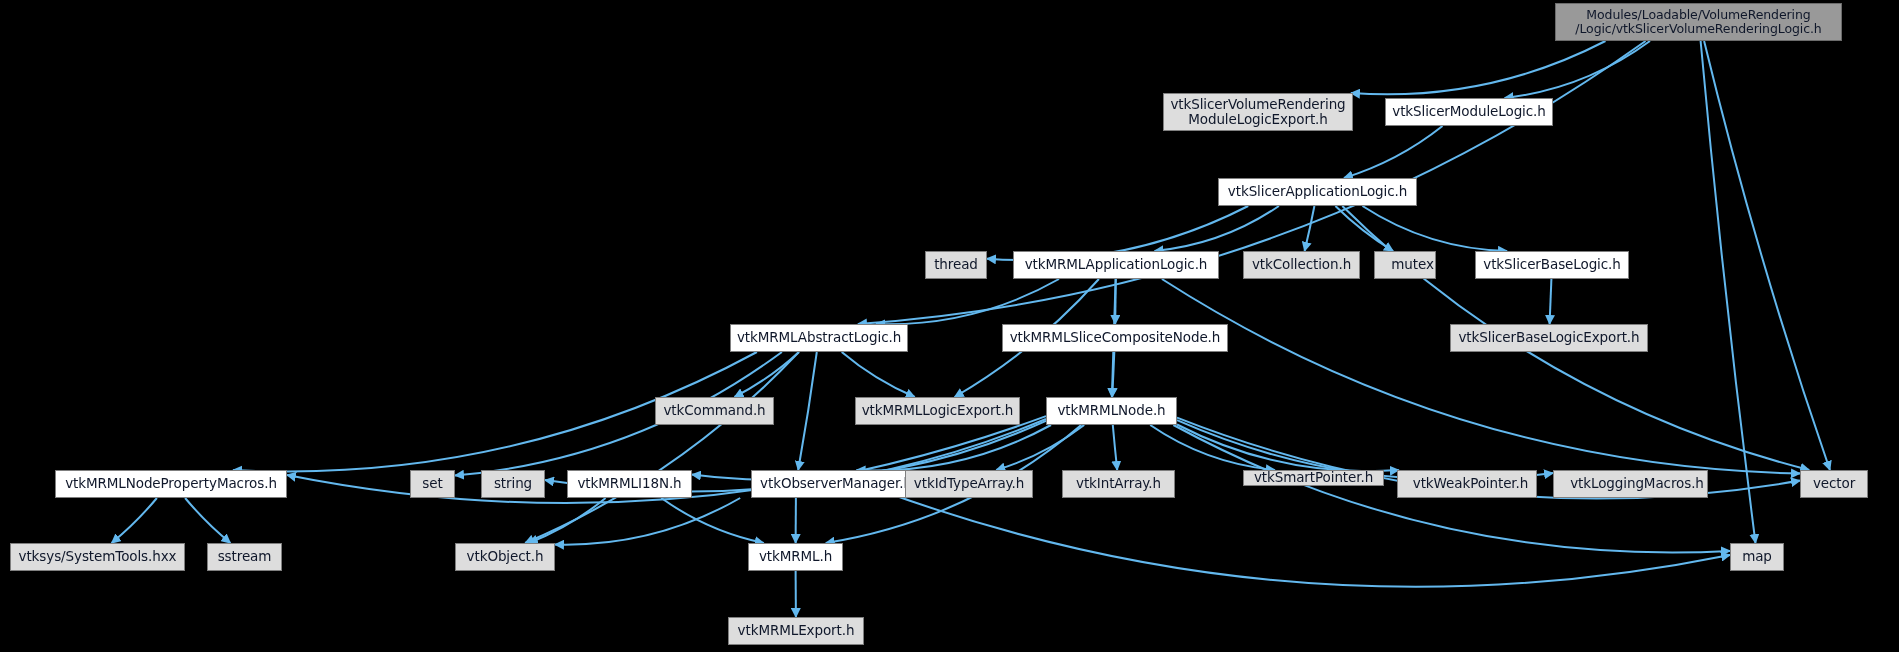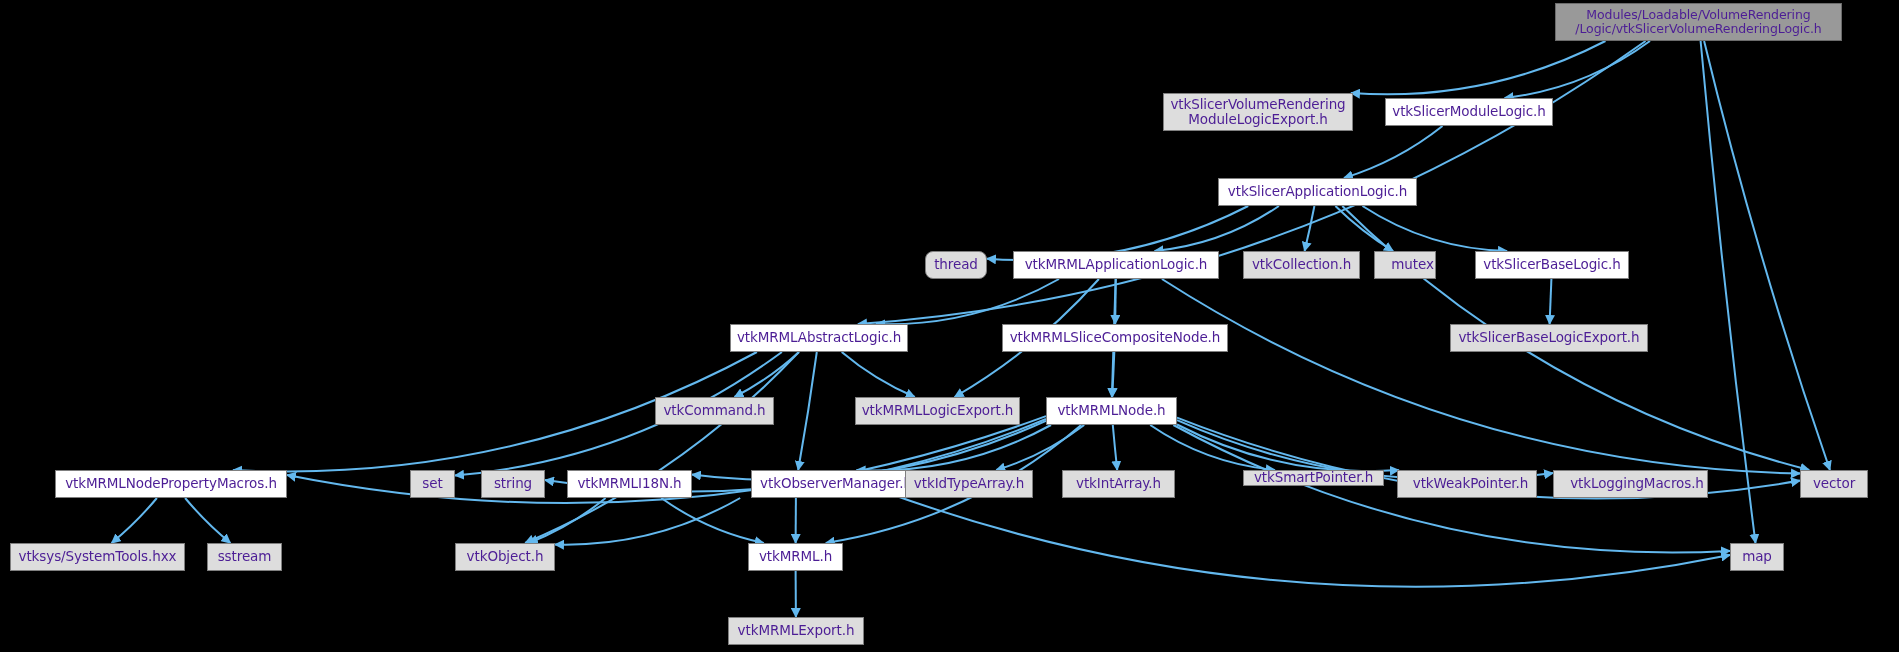--- a/index.html
+++ b/index.html
@@ -23,21 +23,21 @@
   }
   .node {
     position: absolute;
     box-sizing: border-box;
     border: 1px solid #7f7f7f;
     display: flex;
     align-items: center;
     justify-content: center;
     text-align: center;
     line-height: 1.12;
-    color: #4c1d95;
+    color: #0f172a;
     font-size: 13.5px;
     letter-spacing: -0.1px;
     white-space: pre-line;
     padding: 0 5px;
   }
   .node.grey  { background: #dddddd; }
   .node.white { background: #ffffff; }
   .node.root  { background: #999999; border-color: #6b6b6b; }
 </style>
 </head>
@@ -98,21 +98,21 @@
         <path d="M 795.6,571.0 Q 795.7,594.0 795.9,617.0" fill="none" stroke="#63b8ee" stroke-width="2" marker-end="url(#arrow)"></path>
       </g>
   </svg>
   <div id="node-layer">
       <div class="node root" style="left: 1555px; top: 3px; width: 287px; height: 38px; font-size: 12.5px;">Modules/Loadable/VolumeRendering
 /Logic/vtkSlicerVolumeRenderingLogic.h</div>
       <div class="node grey" style="left: 1163px; top: 93px; width: 190px; height: 38px;">vtkSlicerVolumeRendering
 ModuleLogicExport.h</div>
       <div class="node white" style="left: 1385px; top: 98px; width: 168px; height: 28px;">vtkSlicerModuleLogic.h</div>
       <div class="node white" style="left: 1218px; top: 178px; width: 199px; height: 28px;">vtkSlicerApplicationLogic.h</div>
-      <div class="node grey" style="left: 925px; top: 251px; width: 62px; height: 28px; border-radius: 8px;">thread</div>
+      <div class="node grey" style="left: 925px; top: 251px; width: 62px; height: 28px;">thread</div>
       <div class="node white" style="left: 1013px; top: 251px; width: 206px; height: 28px;">vtkMRMLApplicationLogic.h</div>
       <div class="node grey" style="left: 1243px; top: 251px; width: 117px; height: 28px;">vtkCollection.h</div>
       <div class="node grey" style="left: 1374px; top: 251px; width: 62px; height: 28px; padding-left: 20px;">mutex</div>
       <div class="node white" style="left: 1475px; top: 251px; width: 154px; height: 28px;">vtkSlicerBaseLogic.h</div>
       <div class="node white" style="left: 730px; top: 324px; width: 178px; height: 28px;">vtkMRMLAbstractLogic.h</div>
       <div class="node white" style="left: 1002px; top: 324px; width: 226px; height: 28px;">vtkMRMLSliceCompositeNode.h</div>
       <div class="node grey" style="left: 1450px; top: 324px; width: 198px; height: 28px;">vtkSlicerBaseLogicExport.h</div>
       <div class="node grey" style="left: 655px; top: 397px; width: 119px; height: 28px;">vtkCommand.h</div>
       <div class="node grey" style="left: 855px; top: 397px; width: 165px; height: 28px;">vtkMRMLLogicExport.h</div>
       <div class="node white" style="left: 1046px; top: 397px; width: 131px; height: 28px;">vtkMRMLNode.h</div>

